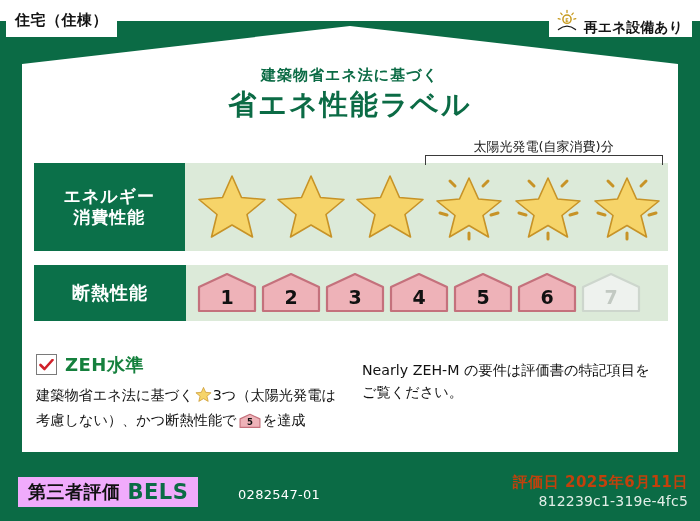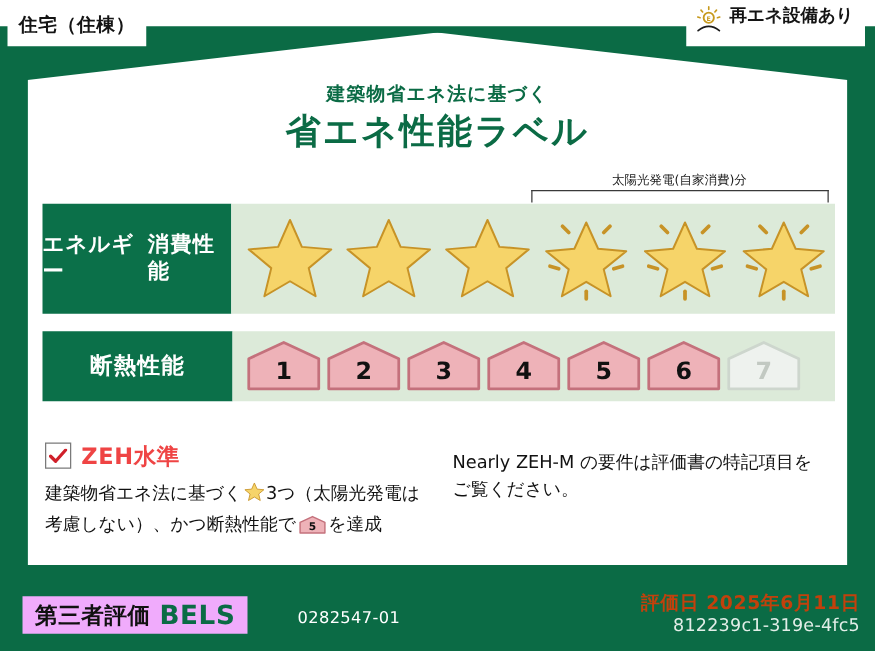--- a/index.html
+++ b/index.html
@@ -58,21 +58,21 @@
     text-align: center;
   }
 
   
   .renew-chip {
     position: absolute;
     right: 8px; top: 4px;
     height: 33px;
     background: #ffffff;
     display: flex;
-    align-items: flex-start;
+    align-items: flex-end;
     padding: 0 9px 0 6px;
     gap: 5px;
     z-index: 6;
   }
   .renew-chip-text {
     font-size: 14px;
     font-weight: bold;
     color: #141414;
     white-space: nowrap;
   }
@@ -104,20 +104,21 @@
     position: absolute;
     display: flex;
     align-items: stretch;
     z-index: 5;
   }
   .row-label {
     width: 152px;
     background: #0b7049;
     color: #ffffff;
     display: flex;
+    flex-direction: column;
     align-items: center;
     justify-content: center;
     font-weight: bold;
     font-size: 17px;
     letter-spacing: 1px;
     line-height: 1.25;
   }
   .row-body {
     background: #dcead9;
     position: relative;
@@ -156,21 +157,21 @@
   
   .solar-annot {
     position: absolute;
     left: 236px;
     top: -23px;
     width: 246px;
     z-index: 7;
     pointer-events: none;
   }
   .solar-annot-text {
-    font-size: 10px;
+    font-size: 13px;
     color: #1a1a1a;
     text-align: center;
     white-space: nowrap;
     line-height: 1;
     margin-bottom: 2px;
   }
   .solar-bracket {
     height: 9px;
     border-left: 1px solid #3a3a3a;
     border-right: 1px solid #3a3a3a;
@@ -224,21 +225,21 @@
     border: 1.6px solid #7a7a7a;
     background: #ffffff;
     display: flex;
     align-items: center;
     justify-content: center;
     flex: none;
   }
   .info-head-text {
     font-size: 18px;
     font-weight: bold;
-    color: #ef4444;
+    color: #15803d;
     white-space: nowrap;
     letter-spacing: .5px;
   }
   .info-body {
     margin-top: 7px;
     font-size: 14.2px;
     color: #111111;
     line-height: 1.55;
   }
   .inline-star { vertical-align: -3px; margin: 0 1px; }

